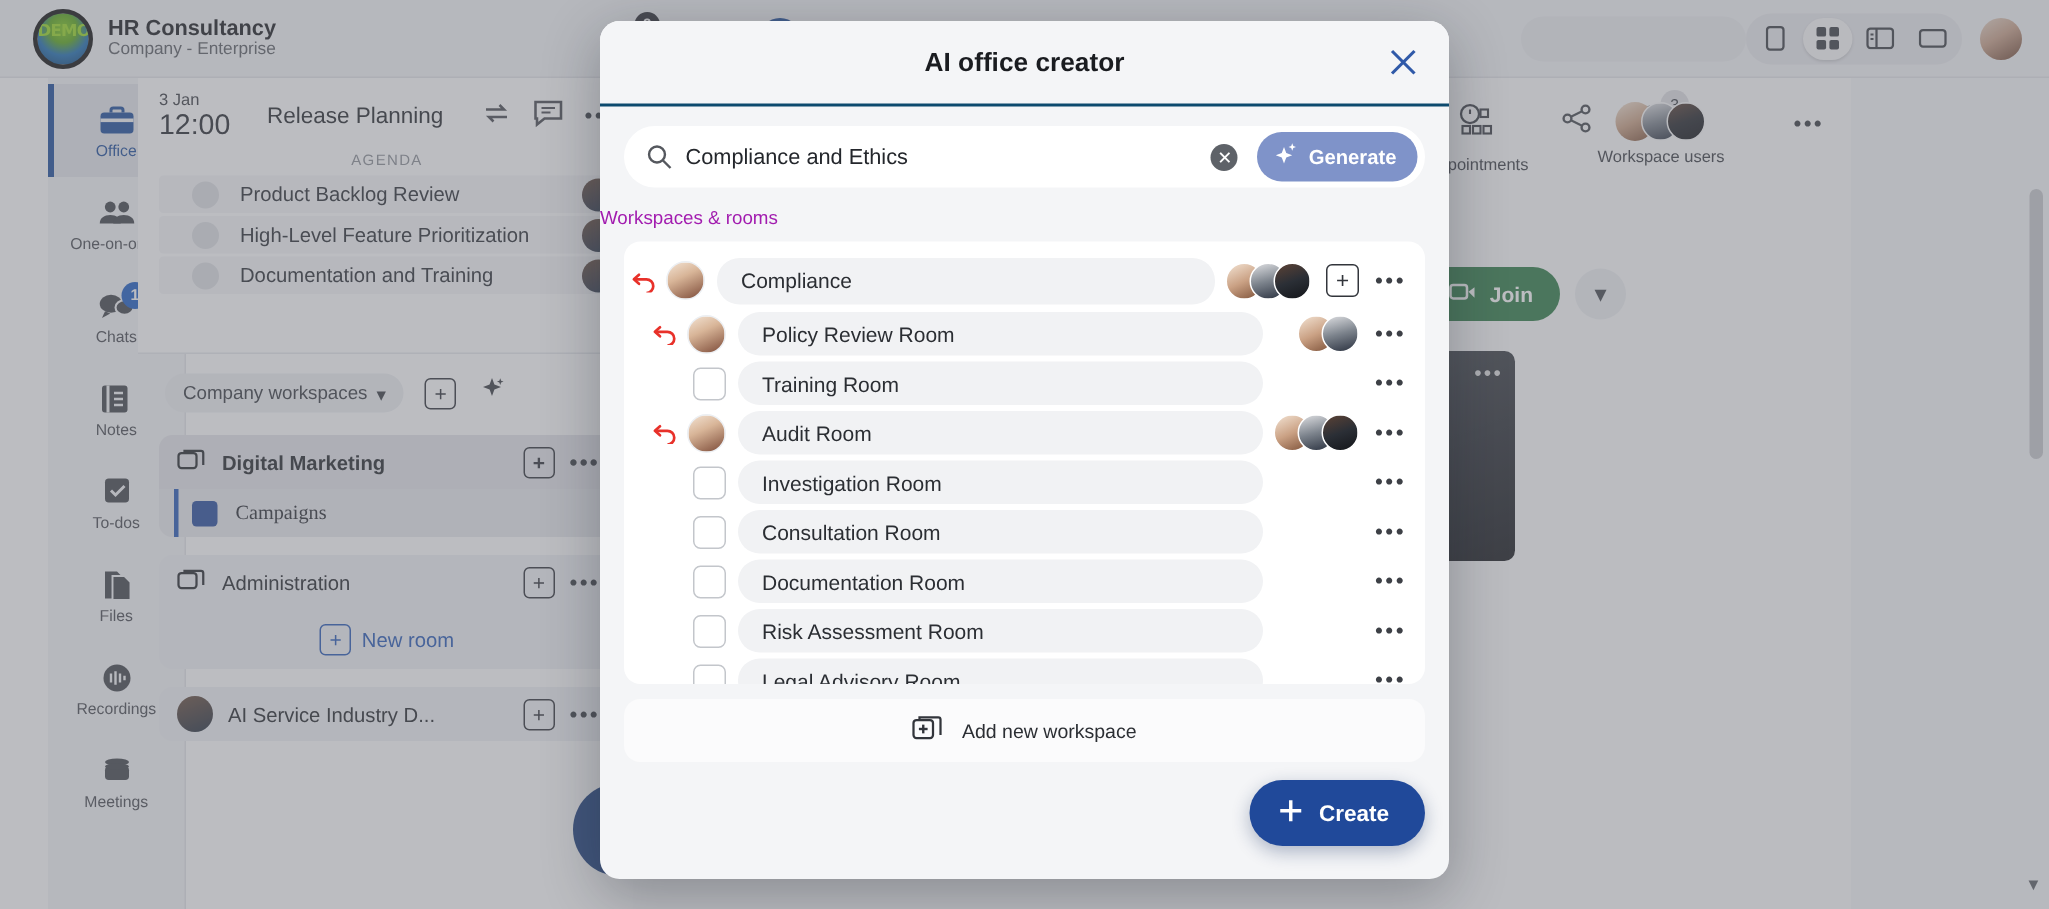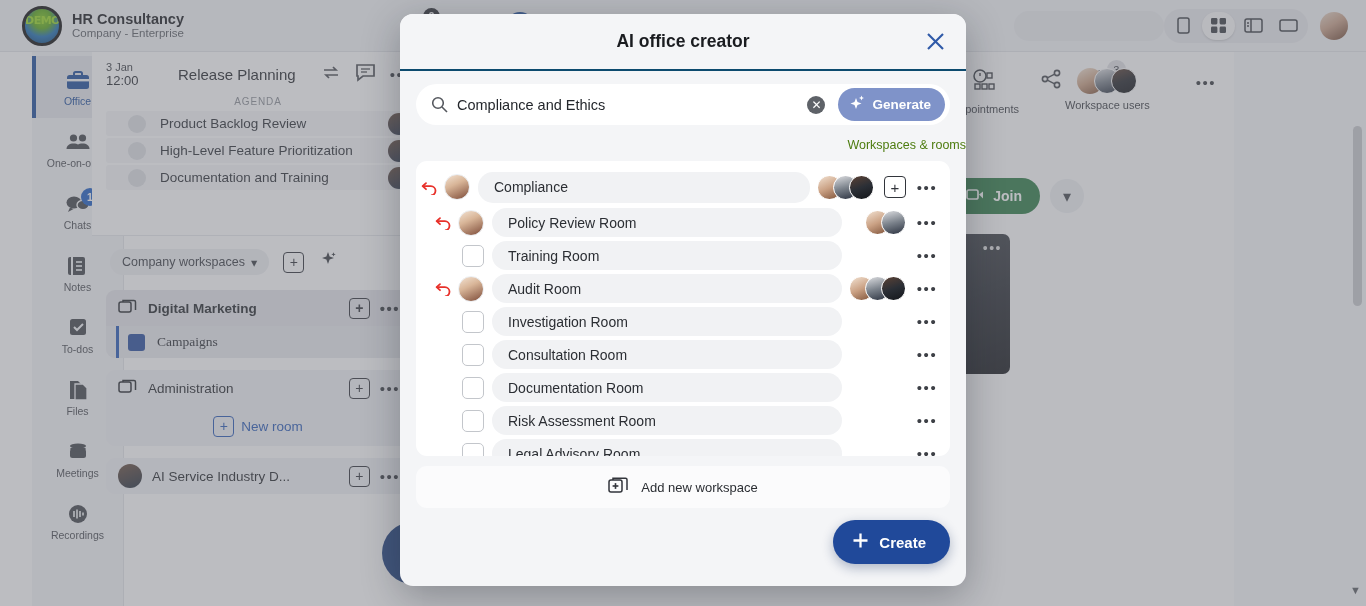--- a/index.html
+++ b/index.html
@@ -99,21 +99,21 @@
 
   
   .agenda {
     position: absolute; left: 92px; top: 52px; width: 330px; height: 184px;
     background: #ffffff; padding: 10px 12px 0 14px;
     border-bottom: 1px solid #e8e9ec;
   }
   .agenda-head { display: flex; align-items: center; gap: 14px; }
   .agenda-time { line-height: 1.05; width: 58px; }
   .agenda-date { font-size: 11px; color: #3d4046; }
-  .agenda-hour { font-size: 13px; color: #2a2d33; }
+  .agenda-hour { font-size: 19px; color: #2a2d33; }
   .agenda-name { font-size: 15px; color: #26292e; flex: 1; }
   .agenda-ico { color: #4a4d53; }
   .agenda-label {
     text-align: center; font-size: 10px; letter-spacing: .9px;
     color: #8c9097; margin: 9px 0 4px;
   }
   .agenda-row {
     display: flex; align-items: center; gap: 14px;
     height: 25px; background: #f5f6f8; margin-bottom: 2px; padding-left: 22px;
     border-radius: 3px;
@@ -243,21 +243,21 @@
   .search-val { flex: 1; font-size: 14.5px; color: #24272c; }
   .clear-ico { width: 18px; height: 18px; border-radius: 50%; background: #5e6268;
                color: #fff; font-size: 12px; display: flex; align-items: center; justify-content: center;
                margin-right: 4px; line-height: 1; }
   .gen-btn {
     height: 33px; border-radius: 17px; background: #7f93c9; color: #fff;
     display: flex; align-items: center; gap: 4px; padding: 0 14px 0 10px;
     font-size: 13.5px; font-weight: bold;
   }
 
-  .section-label { text-align: right; font-size: 12.5px; color: #4d7c0f; padding: 3px 0 9px; }
+  .section-label { text-align: left; font-size: 12.5px; color: #a21caf; padding: 3px 0 9px; }
 
   .list-card {
     margin: 0 16px; background: #fff; border-radius: 11px;
     flex: 1; overflow: hidden; padding: 7px 0 8px;
   }
   .row {
     display: flex; align-items: center; height: 33px; padding-right: 12px; gap: 0;
   }
   .row.ws-row { height: 38px; }
   .row-lead { width: 54px; display: flex; align-items: center; justify-content: flex-end; gap: 6px; flex: 0 0 auto; }
@@ -435,40 +435,40 @@
         <svg width="24" height="22" viewBox="0 0 24 22">
             <path d="M4 2h8l4 4v14H4z" fill="currentColor"></path>
             <path d="M9 5h8l4 4v12H9z" fill="currentColor" stroke="#f4f5f7" stroke-width="1.3"></path>
           </svg>
       </span>
       <span class="rail-label">Files</span>
     </div>
 
     <div class="rail-item">
       <span class="rail-ico">
-        <svg width="26" height="22" viewBox="0 0 26 22">
-            <ellipse cx="13" cy="5" rx="8" ry="2.4" fill="currentColor"></ellipse>
-            <rect x="5" y="8" width="16" height="9" rx="2.5" fill="currentColor"></rect>
-            <ellipse cx="13" cy="8" rx="8" ry="2.2" fill="currentColor"></ellipse>
-          </svg>
-      </span>
-      <span class="rail-label">Meetings</span>
-    </div>
-
-    <div class="rail-item">
-      <span class="rail-ico">
         <svg width="24" height="22" viewBox="0 0 24 22">
             <circle cx="12" cy="11" r="9" fill="currentColor"></circle>
             <line x1="8" y1="8" x2="8" y2="14" stroke="#f4f5f7" stroke-width="1.6"></line>
             <line x1="11" y1="6.5" x2="11" y2="15.5" stroke="#f4f5f7" stroke-width="1.6"></line>
             <line x1="14" y1="8" x2="14" y2="14" stroke="#f4f5f7" stroke-width="1.6"></line>
             <line x1="17" y1="9.5" x2="17" y2="12.5" stroke="#f4f5f7" stroke-width="1.6"></line>
           </svg>
       </span>
       <span class="rail-label">Recordings</span>
+    </div>
+
+    <div class="rail-item">
+      <span class="rail-ico">
+        <svg width="26" height="22" viewBox="0 0 26 22">
+            <ellipse cx="13" cy="5" rx="8" ry="2.4" fill="currentColor"></ellipse>
+            <rect x="5" y="8" width="16" height="9" rx="2.5" fill="currentColor"></rect>
+            <ellipse cx="13" cy="8" rx="8" ry="2.2" fill="currentColor"></ellipse>
+          </svg>
+      </span>
+      <span class="rail-label">Meetings</span>
     </div>
   </div>
 
   <div class="agenda">
     <div class="agenda-head">
       <div class="agenda-time">
         <div class="agenda-date">3 Jan</div>
         <div class="agenda-hour">12:00</div>
       </div>
       <div class="agenda-name">Release Planning</div>

